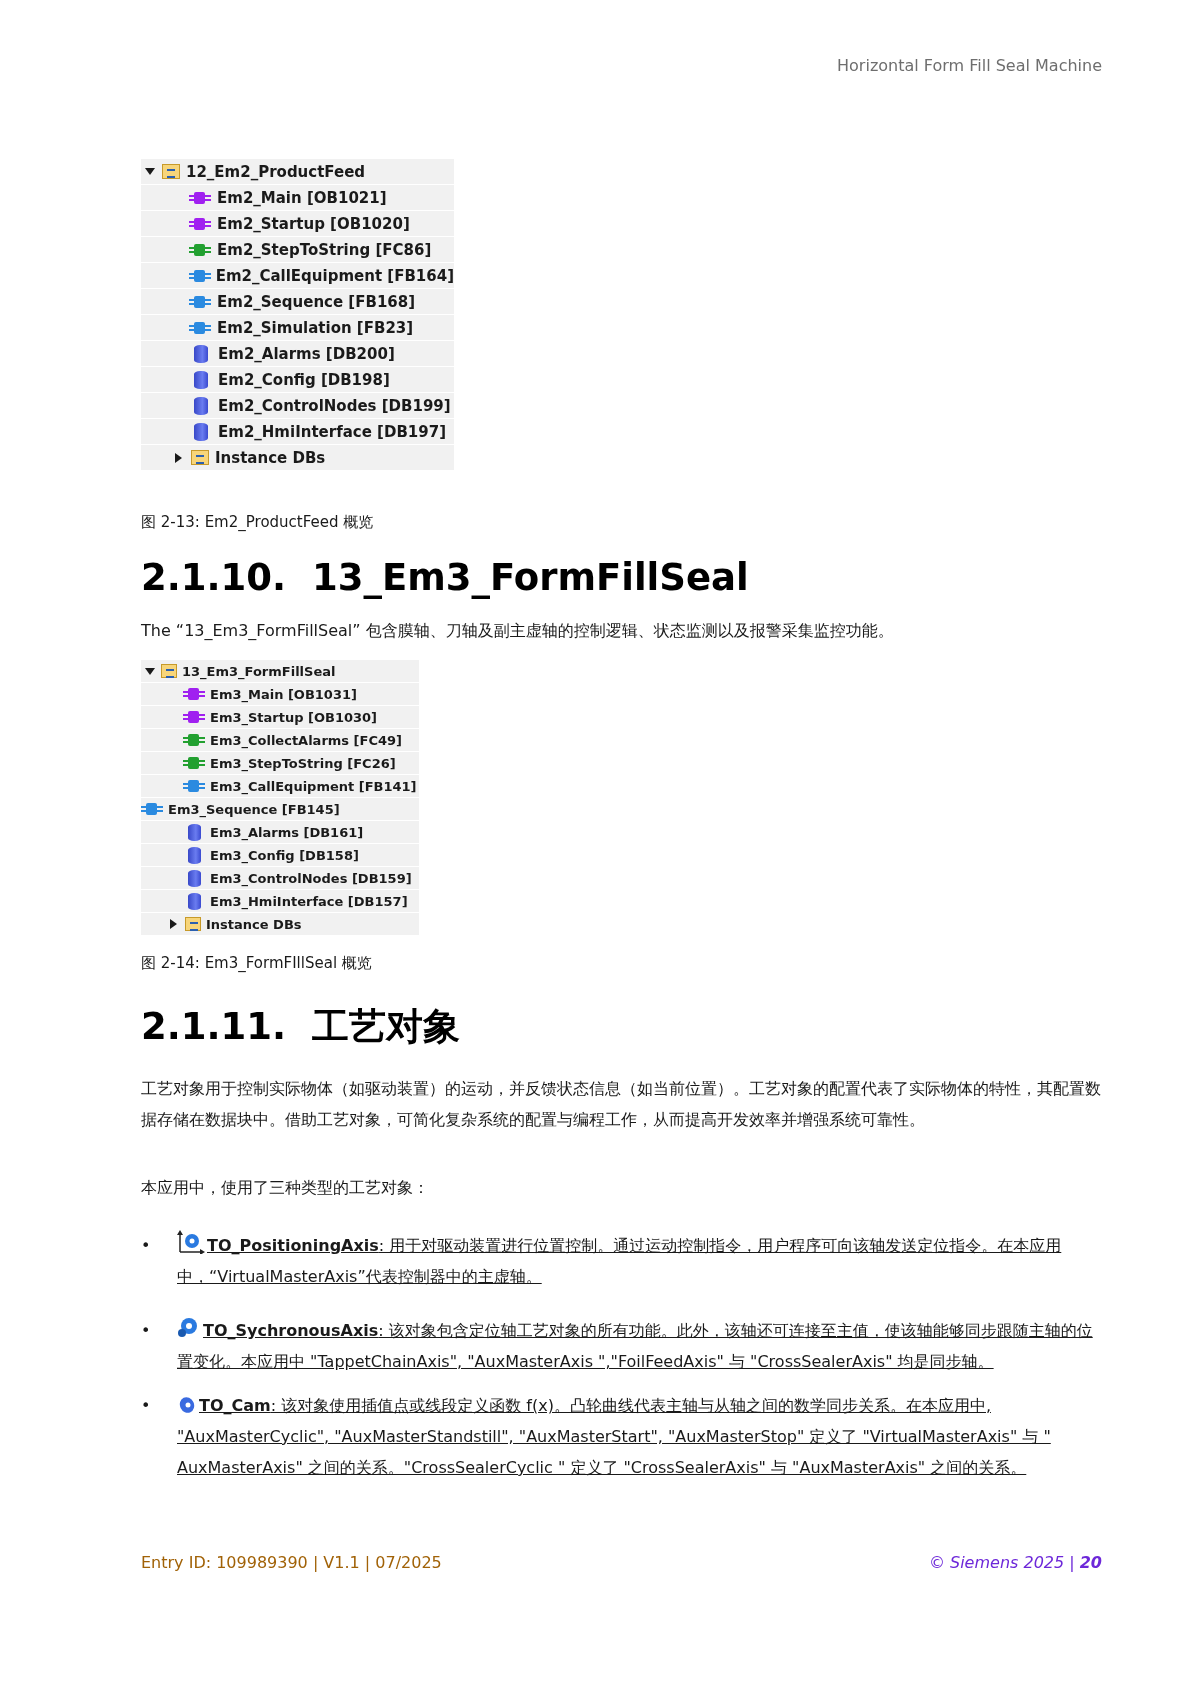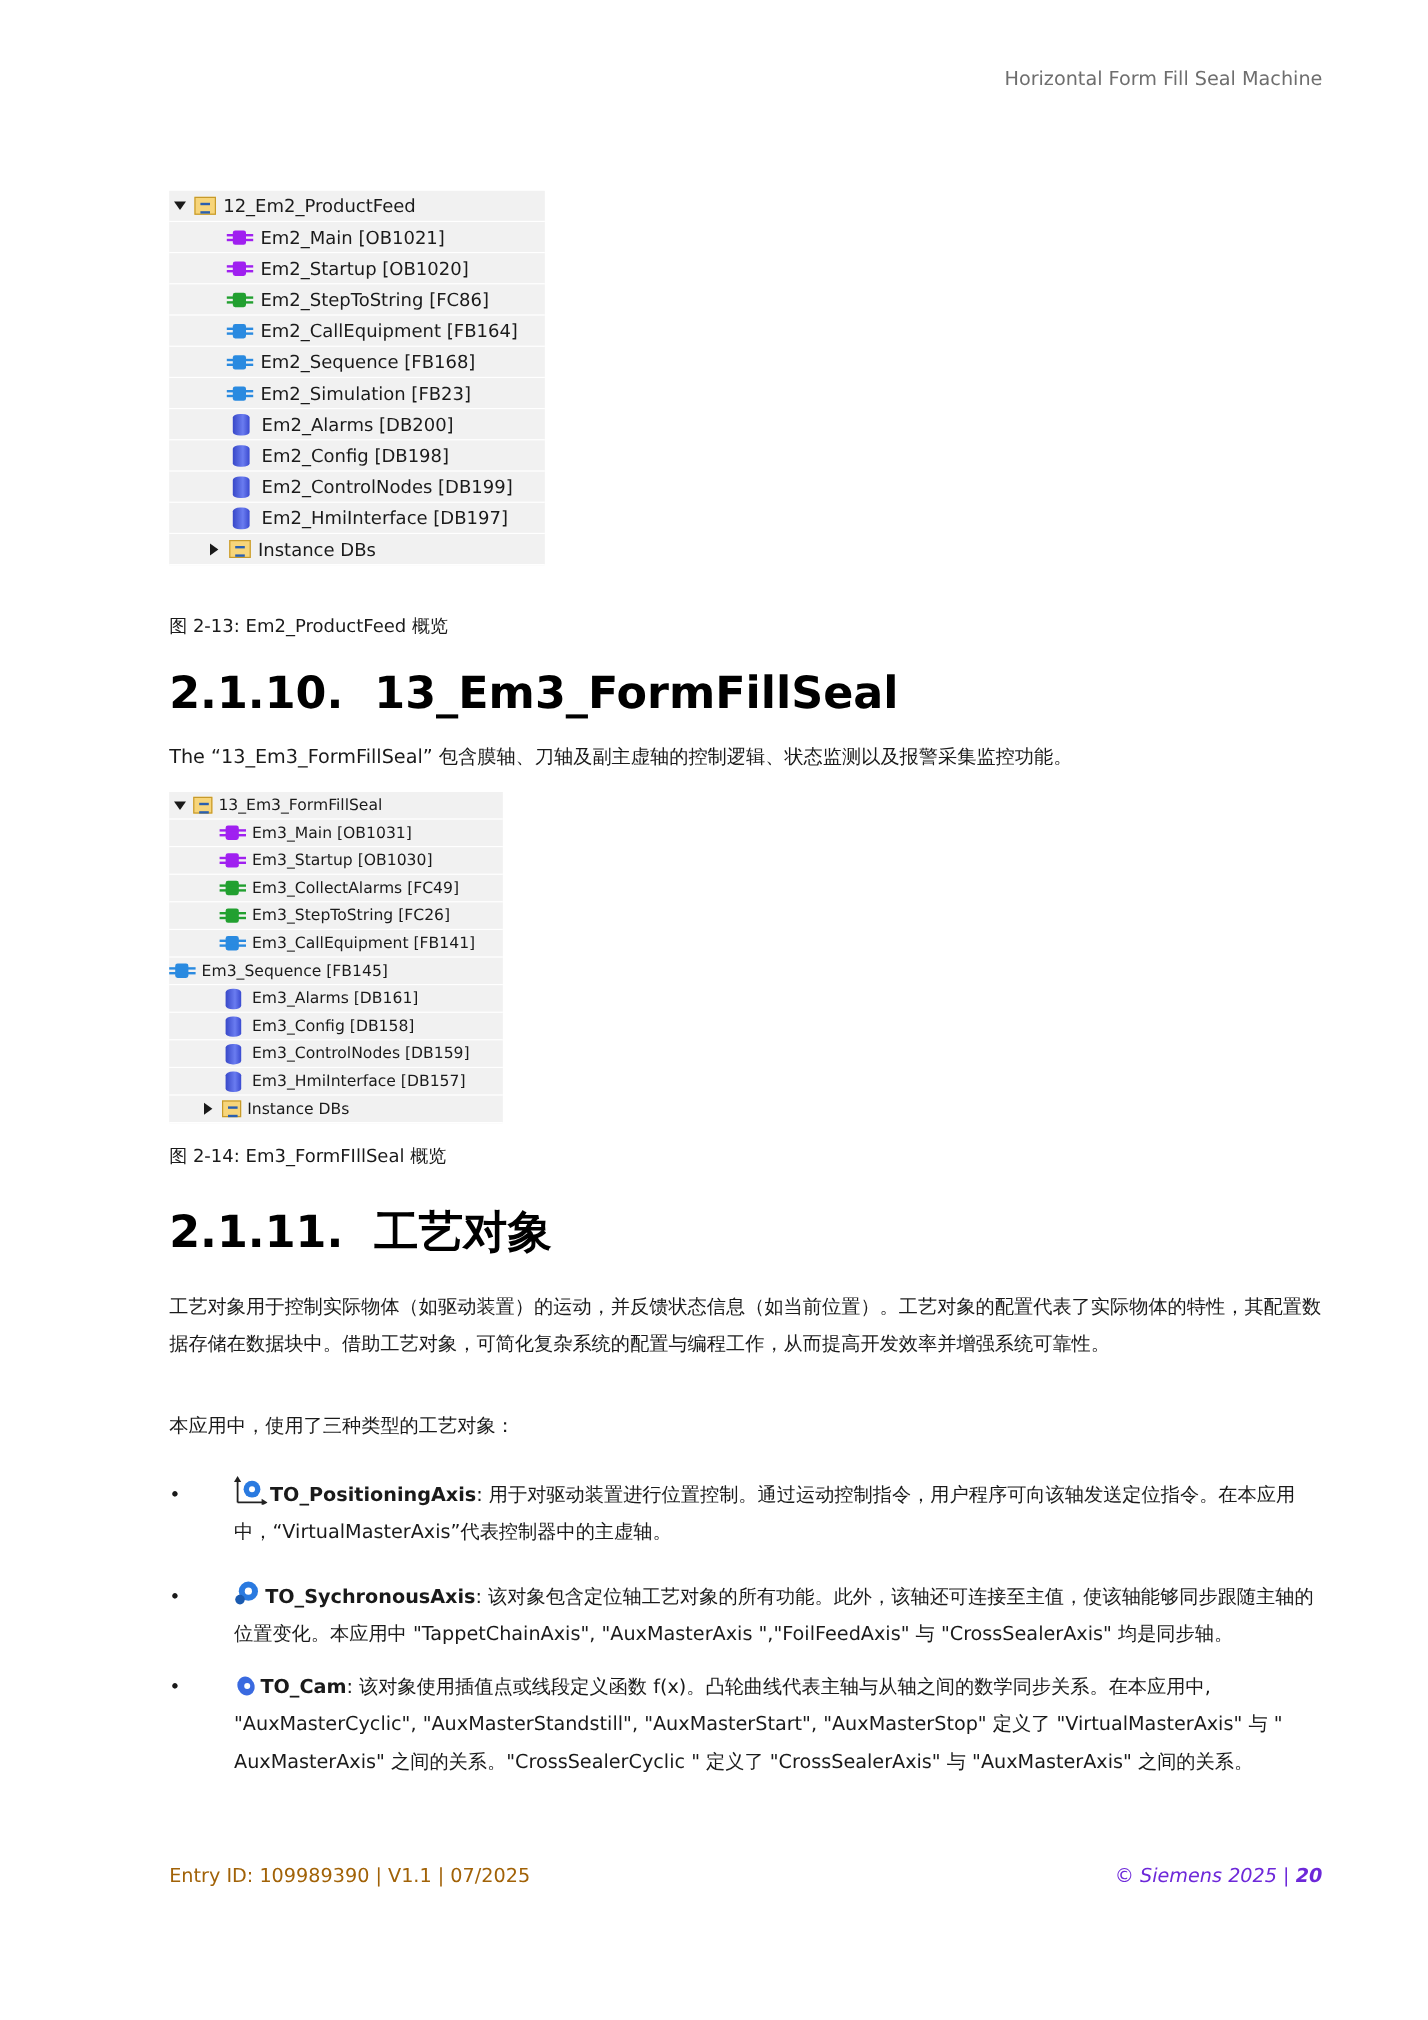--- a/index.html
+++ b/index.html
@@ -1,18 +1,18 @@
 <!DOCTYPE html>
 <html><head>
 <meta charset="utf-8">
 <style>
   html, body { margin: 0; padding: 0; background: #ffffff; }
   body { width: 1190px; height: 1683px; position: relative; font-family: "DejaVu Sans", "Liberation Sans", sans-serif; color: #000; overflow: hidden; }
   .header-title { position: absolute; top: 56px; right: 88px; font-size: 16px; color: #6e6e6e; }
-  .tree { position: absolute; background: #f1f1f1; }
+  .tree { position: absolute; background: #f1f1f1; font-weight: bold; }
   .tree-row { display: flex; align-items: center; border-bottom: 1px solid #ffffff; box-sizing: border-box; white-space: nowrap; color: #1a1a1a; }
   .tree1 { left: 141px; top: 159px; width: 313px; }
   .tree1 .tree-row { height: 26px; font-size: 15px; }
   .tree2 { left: 141px; top: 660px; width: 278px; }
   .tree2 .tree-row { height: 23px; font-size: 13px; }
   .caret { display: inline-block; width: 0; height: 0; }
   .caret-down { border-left: 5px solid transparent; border-right: 5px solid transparent; border-top: 7px solid #1a1a1a; }
   .caret-right { border-top: 5px solid transparent; border-bottom: 5px solid transparent; border-left: 7px solid #1a1a1a; }
   .folder-icon { display: inline-block; width: 18px; height: 15px; background: #f7d57a; border: 1px solid #c79a2a; box-sizing: border-box; position: relative; }
   .folder-icon::after { content: ""; position: absolute; left: 4px; top: 4px; width: 8px; height: 5px; border-top: 2px solid #2a5fb0; border-bottom: 2px solid #2a5fb0; }
@@ -20,21 +20,21 @@
   .block-icon::before { content: ""; position: absolute; left: 5px; top: 0; width: 11px; height: 12px; border-radius: 2px; background: var(--c); }
   .block-icon::after { content: ""; position: absolute; left: 0; top: 3px; width: 22px; height: 2px; background: var(--c); box-shadow: 0 4px 0 var(--c); }
   .db-icon { display: inline-block; width: 13px; height: 17px; border-radius: 6px / 3px; background: linear-gradient(90deg, #3848c8, #6a7cf0 60%, #3a4ad0); }
   .tree1 .db-icon { width: 14px; height: 18px; }
   .caption { position: absolute; left: 141px; font-size: 15px; color: #1a1a1a; }
   .h2 { position: absolute; left: 141px; font-size: 37px; font-weight: bold; color: #000; white-space: nowrap; }
   .h2 .cn { font-weight: bold; }
   .para { position: absolute; left: 141px; width: 960px; font-size: 16px; line-height: 31px; color: #1a1a1a; }
   .bullet { position: absolute; left: 141px; width: 960px; font-size: 16px; line-height: 31px; color: #1a1a1a; }
   .bullet .dot { position: absolute; left: 0; top: 0; }
-  .bullet .body { margin-left: 54px; }
+  .bullet .body { margin-left: 36px; text-decoration: underline; }
   .bullet b { font-weight: bold; }
   .footer-left { position: absolute; left: 141px; top: 1553px; font-size: 16px; color: #a16207; }
   .footer-right { position: absolute; right: 88px; top: 1553px; font-size: 16px; color: #6d28d9; font-style: italic; }
   .footer-right b { font-weight: bold; }
   .ticon { display: inline-block; vertical-align: -3px; margin-right: 2px; }
 </style>
 </head>
 <body>
 
 <div class="header-title">Horizontal Form Fill Seal Machine</div>

